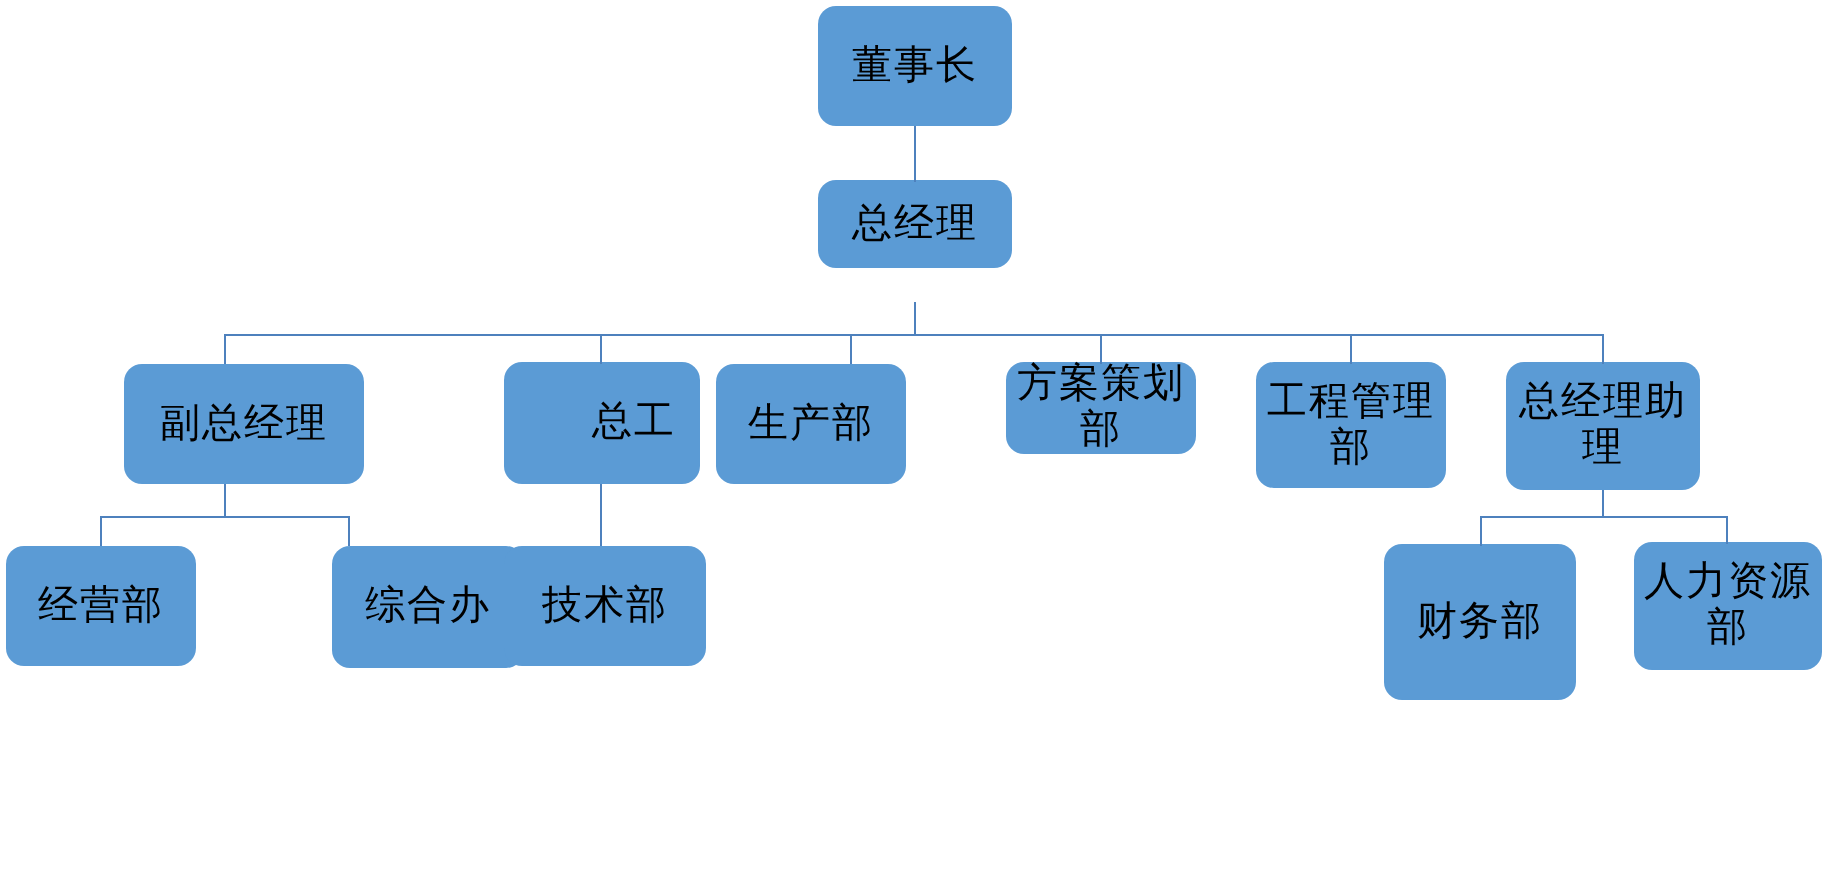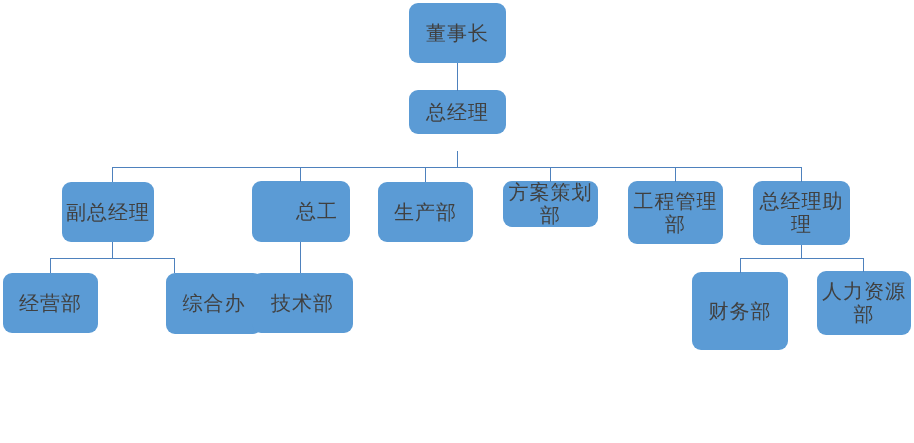--- a/index.html
+++ b/index.html
@@ -11,21 +11,21 @@
     position: relative;
     width: 914px;
     height: 443px;
     background: #ffffff;
     overflow: hidden;
     font-family: "Liberation Serif", serif;
   }
   .node {
     position: absolute;
     background: #5B9BD5;
-    color: #404040;
+    color: #000000;
     border-radius: 9px;
     display: flex;
     align-items: center;
     justify-content: center;
     text-align: center;
     font-size: 20px;
     line-height: 23px;
     letter-spacing: 1px;
     white-space: pre-line;
     cursor: default;
@@ -44,23 +44,23 @@
 </style>
 </head>
 <body>
 
 <div class="canvas">
 
   <div class="node" style="left:409px; top:3px;   width:97px;  height:60px;">董事长</div>
 
   <div class="node" style="left:409px; top:90px;  width:97px;  height:44px;">总经理</div>
 
-  <div class="node" style="left:62px;  top:182px; width:92px; height:60px;">副总经理</div>
+  <div class="node" style="left:62px;  top:182px; width:120px; height:60px;">副总经理</div>
   <div class="node" style="left:252px; top:181px; width:98px;  height:61px;padding-left:32px;">总工</div>
-  <div class="node" style="left:378px; top:182px; width:95px;  height:60px;">生产部</div>
+  <div class="node" style="left:358px; top:182px; width:95px;  height:60px;">生产部</div>
   <div class="node" style="left:503px; top:181px; width:95px;  height:46px;">方案策划
 部</div>
   <div class="node" style="left:628px; top:181px; width:95px;  height:63px;">工程管理
 部</div>
   <div class="node" style="left:753px; top:181px; width:97px;  height:64px;">总经理助
 理</div>
 
   <div class="node" style="left:3px;   top:273px; width:95px;  height:60px;">经营部</div>
   <div class="node" style="left:126px; top:273px; width:96px;  height:61px;margin-left:40px;">综合办</div>
   <div class="node" style="left:252px; top:273px; width:101px;  height:60px;">技术部</div>

